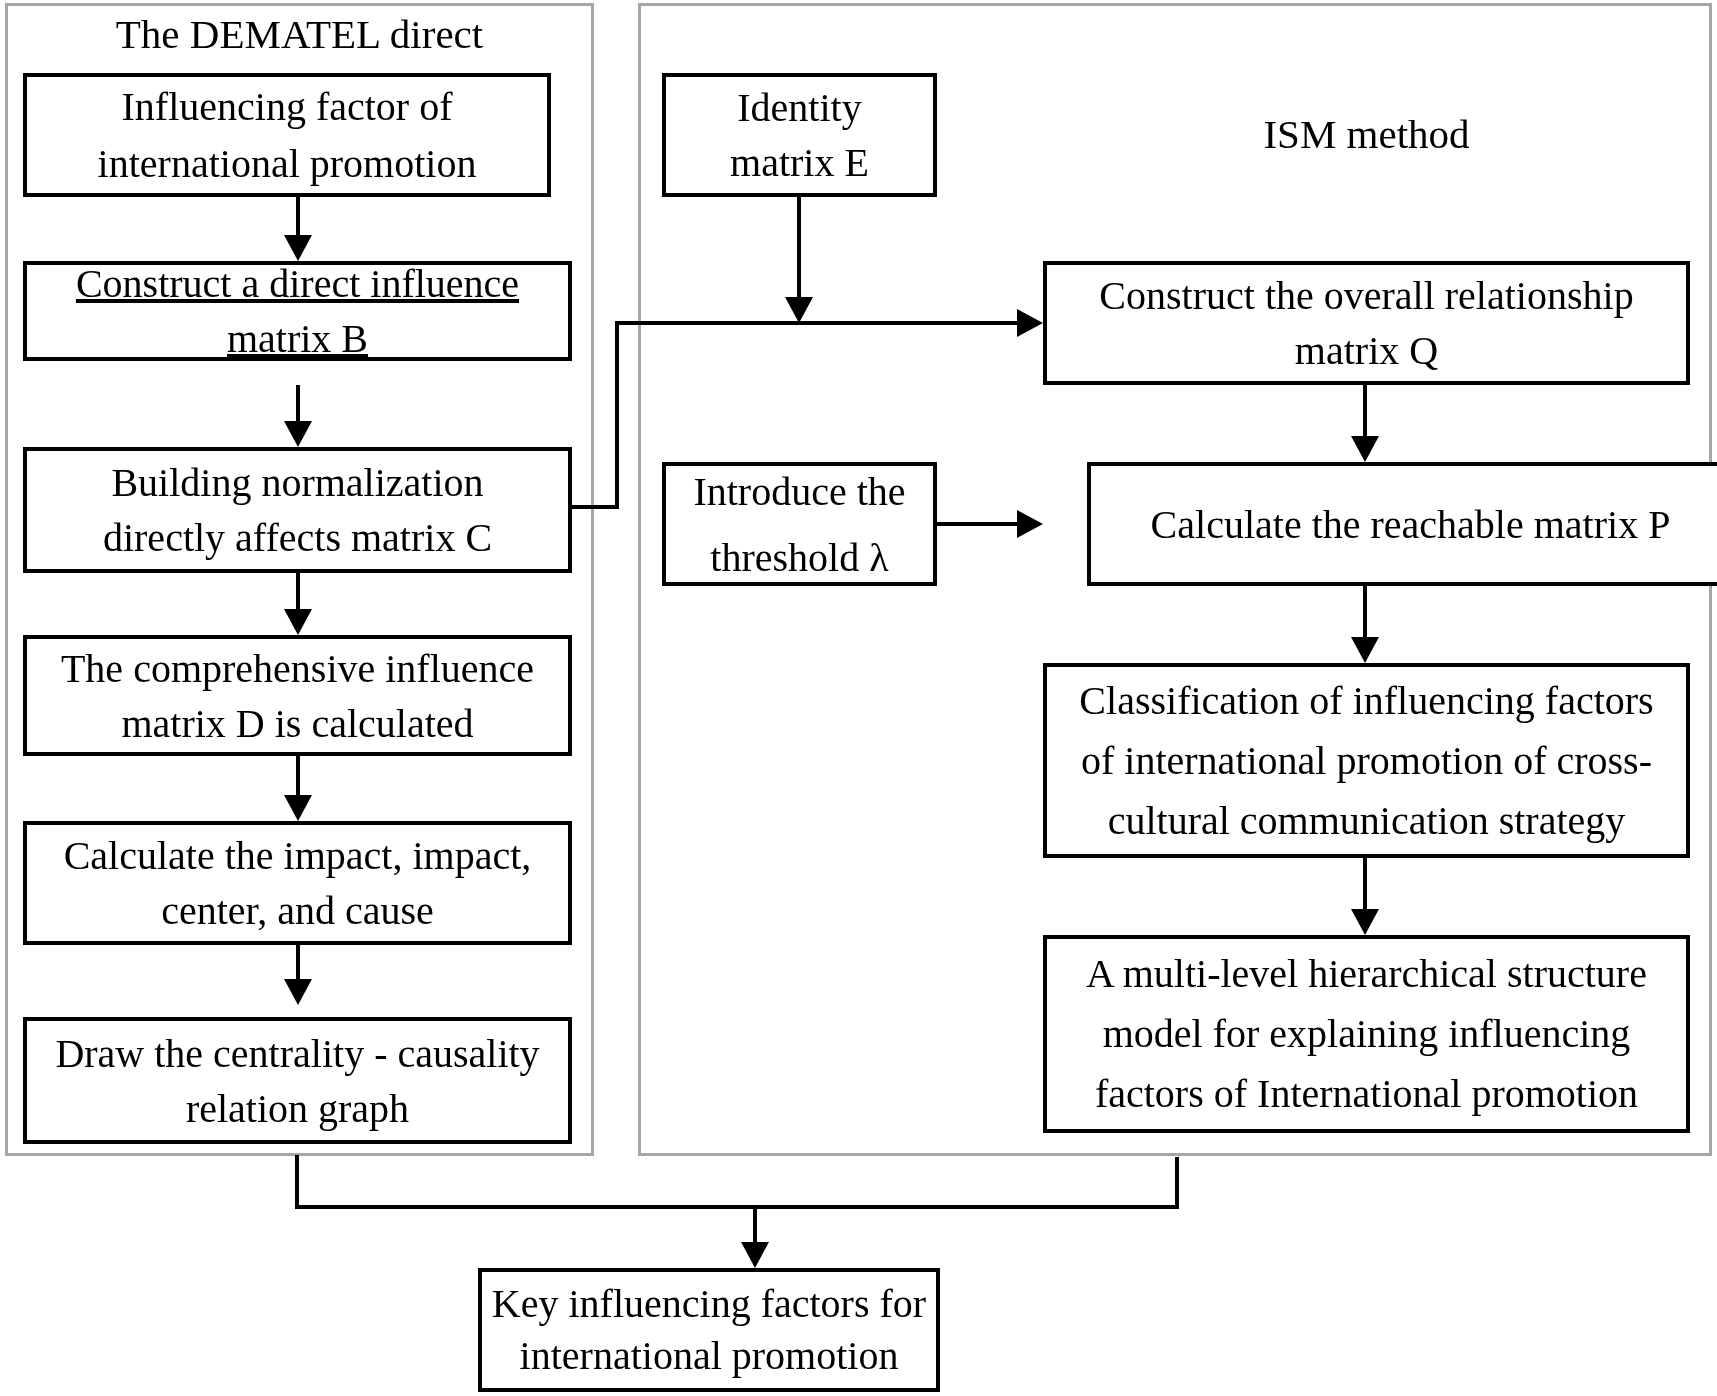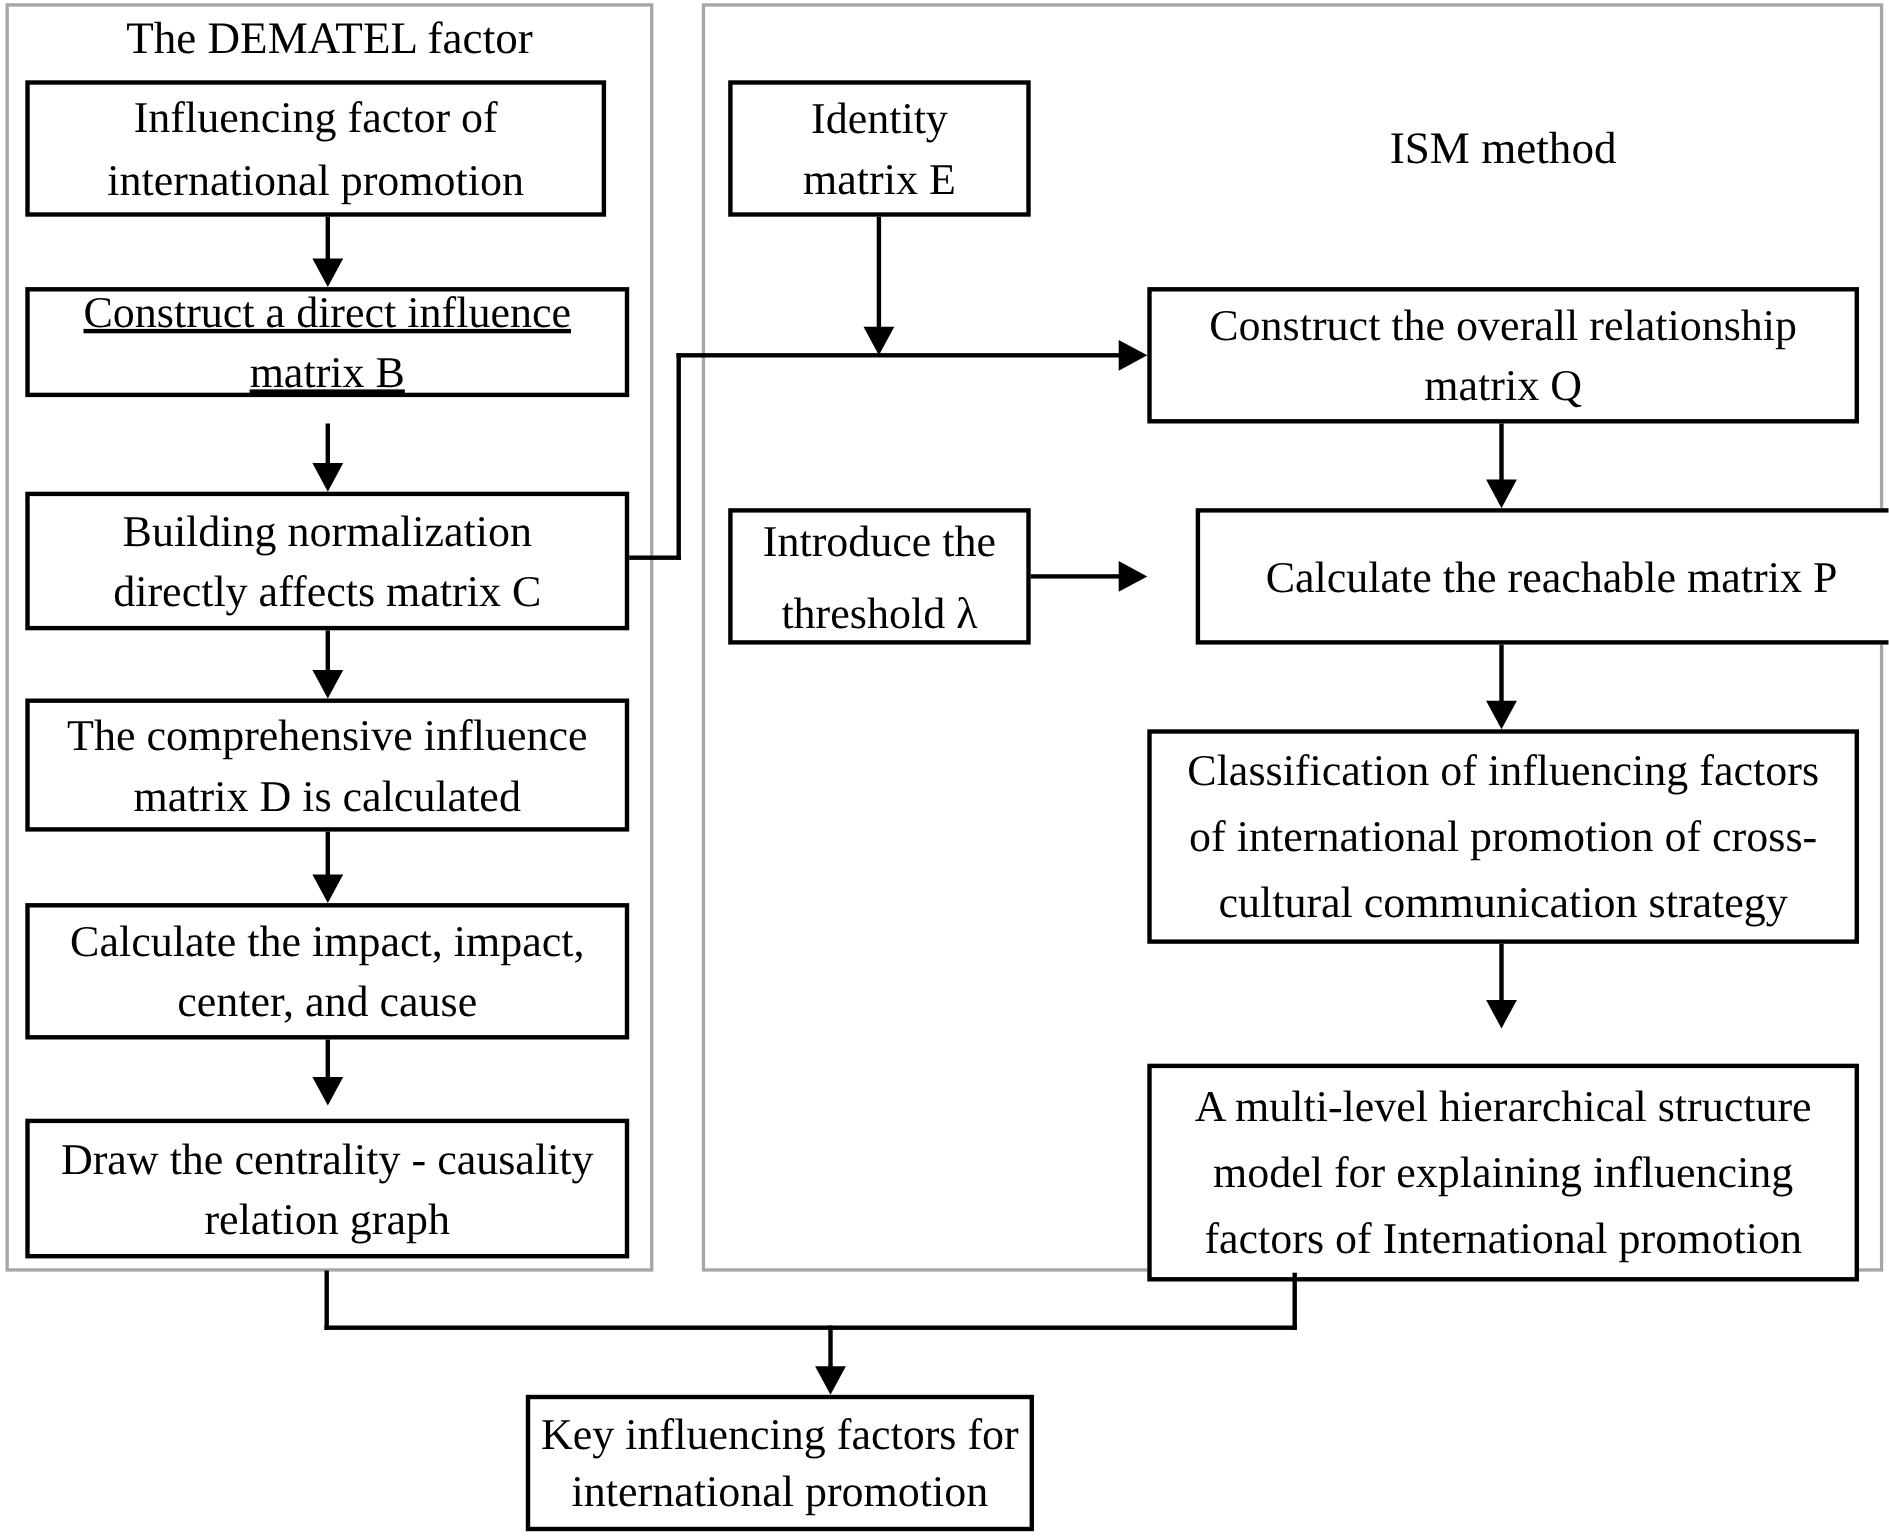--- a/index.html
+++ b/index.html
@@ -51,21 +51,21 @@
     border-bottom:14px solid transparent;
     border-left:26px solid #000;
   }
 </style>
 </head>
 <body>
 
 <div id="canvas">
 
   <div class="panel" style="left:5px;top:3px;width:589px;height:1153px;"></div>
-  <div class="ptitle" style="left:5px;top:10px;width:589px;">The DEMATEL factor</div>
+  <div class="ptitle" style="left:5px;top:10px;width:589px;">The DEMATEL direct</div>
 
   <div class="fbox" style="left:23px;top:73px;width:528px;height:124px;">
     <span style="line-height:57px;">Influencing factor of</span>
     <span style="line-height:57px;">international promotion</span>
   </div>
 
   <div class="fbox" style="left:23px;top:261px;width:549px;height:100px;text-decoration:underline;">
     <span>Construct a direct influence</span>
     <span>matrix B</span>
   </div>
@@ -126,21 +126,21 @@
   <div class="fbox" style="left:1043px;top:462px;width:647px;height:124px;margin-left:44px;">
     <span>Calculate the reachable matrix P</span>
   </div>
 
   <div class="fbox lh60" style="left:1043px;top:663px;width:647px;height:195px;">
     <span>Classification of influencing factors</span>
     <span>of international promotion of cross-</span>
     <span>cultural communication strategy</span>
   </div>
 
-  <div class="fbox lh60" style="left:1043px;top:935px;width:647px;height:198px;margin-top:32px;">
+  <div class="fbox lh60" style="left:1043px;top:935px;width:647px;height:198px;">
     <span>A multi-level hierarchical structure</span>
     <span>model for explaining influencing</span>
     <span>factors of International promotion</span>
   </div>
 
   <div class="vline" style="left:797px;top:197px;height:102px;"></div>
   <div class="ah-down" style="left:785px;top:297px;"></div>
 
   <div class="hline" style="left:572px;top:505px;width:47px;"></div>
   <div class="vline" style="left:615px;top:321px;height:188px;"></div>

